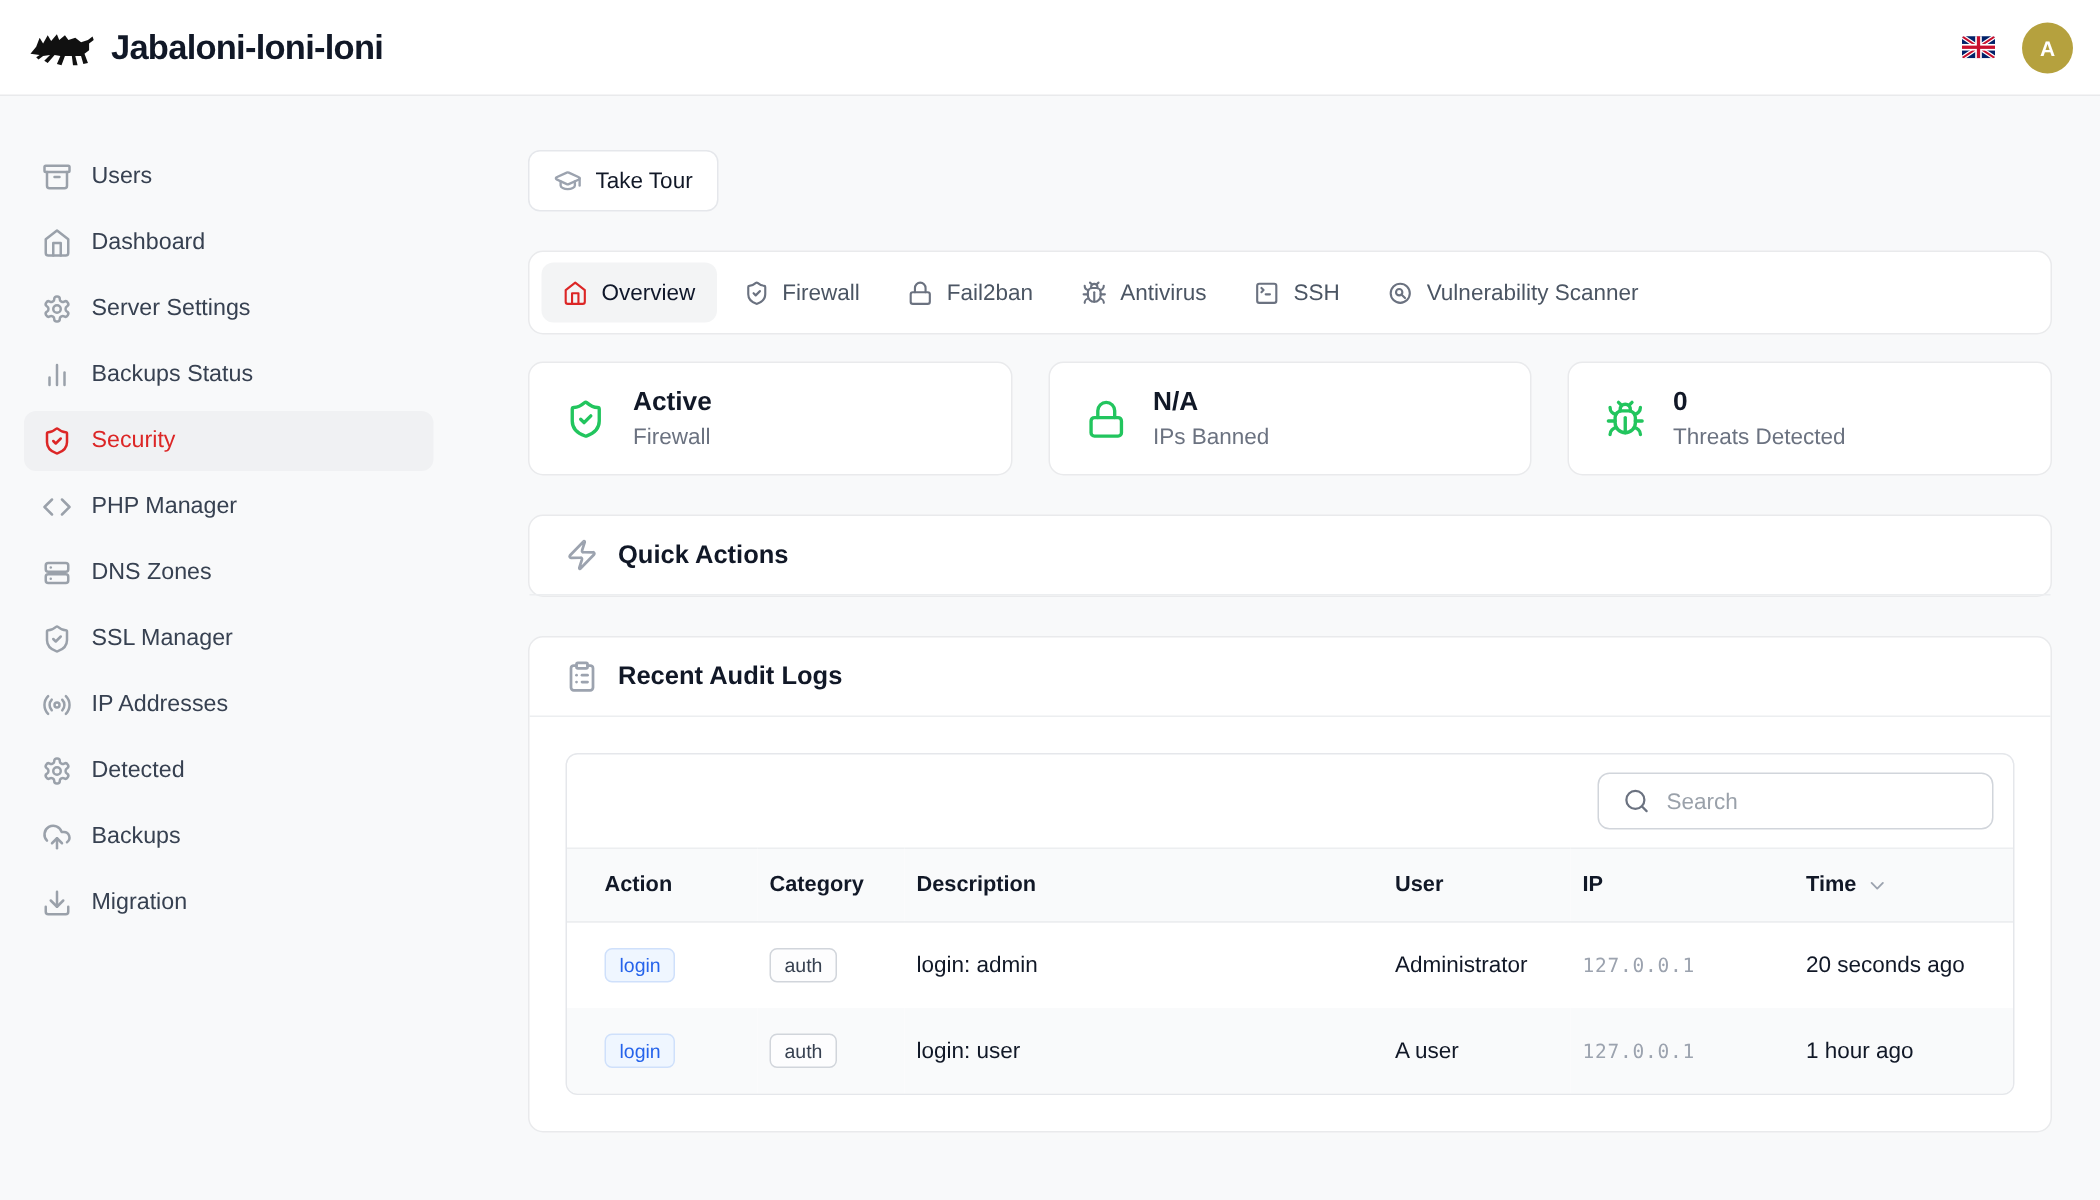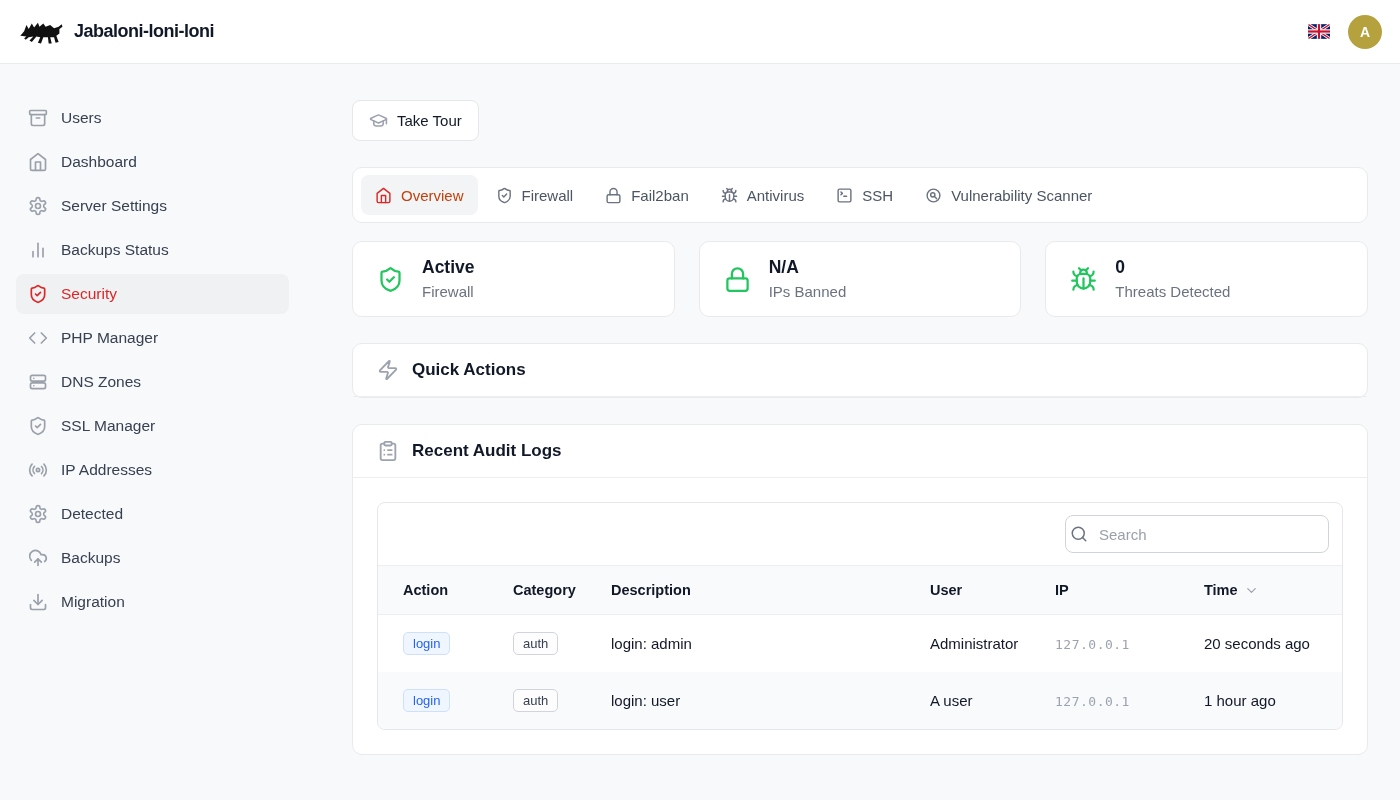--- a/index.html
+++ b/index.html
@@ -3,21 +3,21 @@
 <meta charset="utf-8">
 <style>
   html,body{margin:0;padding:0;background:#f8f9fa;}
   .app{width:1400px;height:800px;overflow:hidden;background:#f8f9fa;
        font-family:"Liberation Sans", sans-serif;color:#111827;}
 
   
   .topbar{height:64px;background:#ffffff;border-bottom:1px solid #e9eaec;
           display:flex;align-items:center;justify-content:space-between;padding:0 18px;box-sizing:border-box;}
   .brand{display:flex;align-items:center;gap:10px;}
-  .brand-title{font-size:18px;font-weight:800;letter-spacing:-0.5px;color:#111827;}
+  .brand-title{font-size:23px;font-weight:800;letter-spacing:-0.5px;color:#111827;}
   .topbar-right{display:flex;align-items:center;gap:18px;}
   .flag{width:22px;height:15px;border-radius:2px;overflow:hidden;display:block;}
   .avatar{width:34px;height:34px;border-radius:50%;background:#b5a13e;color:#ffffff;
           display:flex;align-items:center;justify-content:center;font-size:14px;font-weight:700;}
 
   
   .layout{display:flex;}
   .sidebar{width:304px;box-sizing:border-box;padding:34px 15px 0 16px;flex:none;}
   .nav-item{display:flex;align-items:center;gap:13px;height:40px;margin-bottom:4px;
             padding:0 12px;border-radius:8px;font-size:15.5px;color:#374151;cursor:pointer;}
@@ -35,42 +35,42 @@
             font-family:inherit;}
   .tour-btn .icon{color:#9ca3af;}
 
   
   .card{background:#ffffff;border:1px solid #e9eaec;border-radius:10px;box-sizing:border-box;}
 
   .tabs-card{margin-top:26px;height:56px;display:flex;align-items:center;padding:0 8px;gap:4px;}
   .tab{display:flex;align-items:center;gap:9px;height:40px;padding:0 14px;border-radius:8px;
        font-size:15px;color:#4b5563;cursor:pointer;}
   .tab .tab-icon{color:#6b7280;display:flex;}
-  .tab.active{background:#f3f4f5;color:#c2410c;font-weight:500;}
+  .tab.active{background:#f3f4f5;color:#0f172a;font-weight:500;}
   .tab.active .tab-icon{color:#dc2626;}
 
   .stats-row{display:flex;gap:24px;margin-top:18px;}
   .stat-card{flex:1;height:76px;display:flex;align-items:center;gap:18px;padding:0 24px;}
   .stat-icon{color:#22c55e;display:flex;}
   .stat-value{font-size:17.5px;font-weight:700;line-height:1.45;}
   .stat-label{font-size:15px;color:#6b7280;line-height:1.45;}
 
   .section-card{margin-top:26px;}
   .section-head{display:flex;align-items:center;gap:13px;height:52px;padding:0 24px;
                 border-bottom:1px solid #eceef0;}
   .section-head .icon{color:#9ca3af;}
   .section-title{font-size:17px;font-weight:700;}
   .section-body{padding:26px 24px;font-size:15px;color:#374151;}
 
   
   .audit-body{padding:24px;}
   .table-card{border:1px solid #e5e7eb;border-radius:8px;overflow:hidden;background:#ffffff;}
   .table-toolbar{display:flex;justify-content:flex-end;padding:12px 13px;}
   .search-box{display:flex;align-items:center;gap:9px;width:264px;height:38px;box-sizing:border-box;
-              border:1px solid #d1d5db;border-radius:8px;padding:0 4px;background:#ffffff;}
+              border:1px solid #d1d5db;border-radius:8px;padding:0 16px;background:#ffffff;}
   .search-box .icon{color:#6b7280;flex:none;}
   .search-box input{border:none;outline:none;font-size:15px;width:100%;font-family:inherit;
                     color:#111827;background:transparent;}
   .search-box input::placeholder{color:#9aa1aa;}
 
   table.audit{width:100%;border-collapse:collapse;font-size:15px;}
   table.audit thead th{background:#f9fafb;border-top:1px solid #eceef0;border-bottom:1px solid #eceef0;
                        text-align:left;font-size:14.5px;font-weight:700;color:#111827;height:48px;
                        padding:0 8px;}
   table.audit th:first-child, table.audit td:first-child{padding-left:25px;margin-top:44px;}

